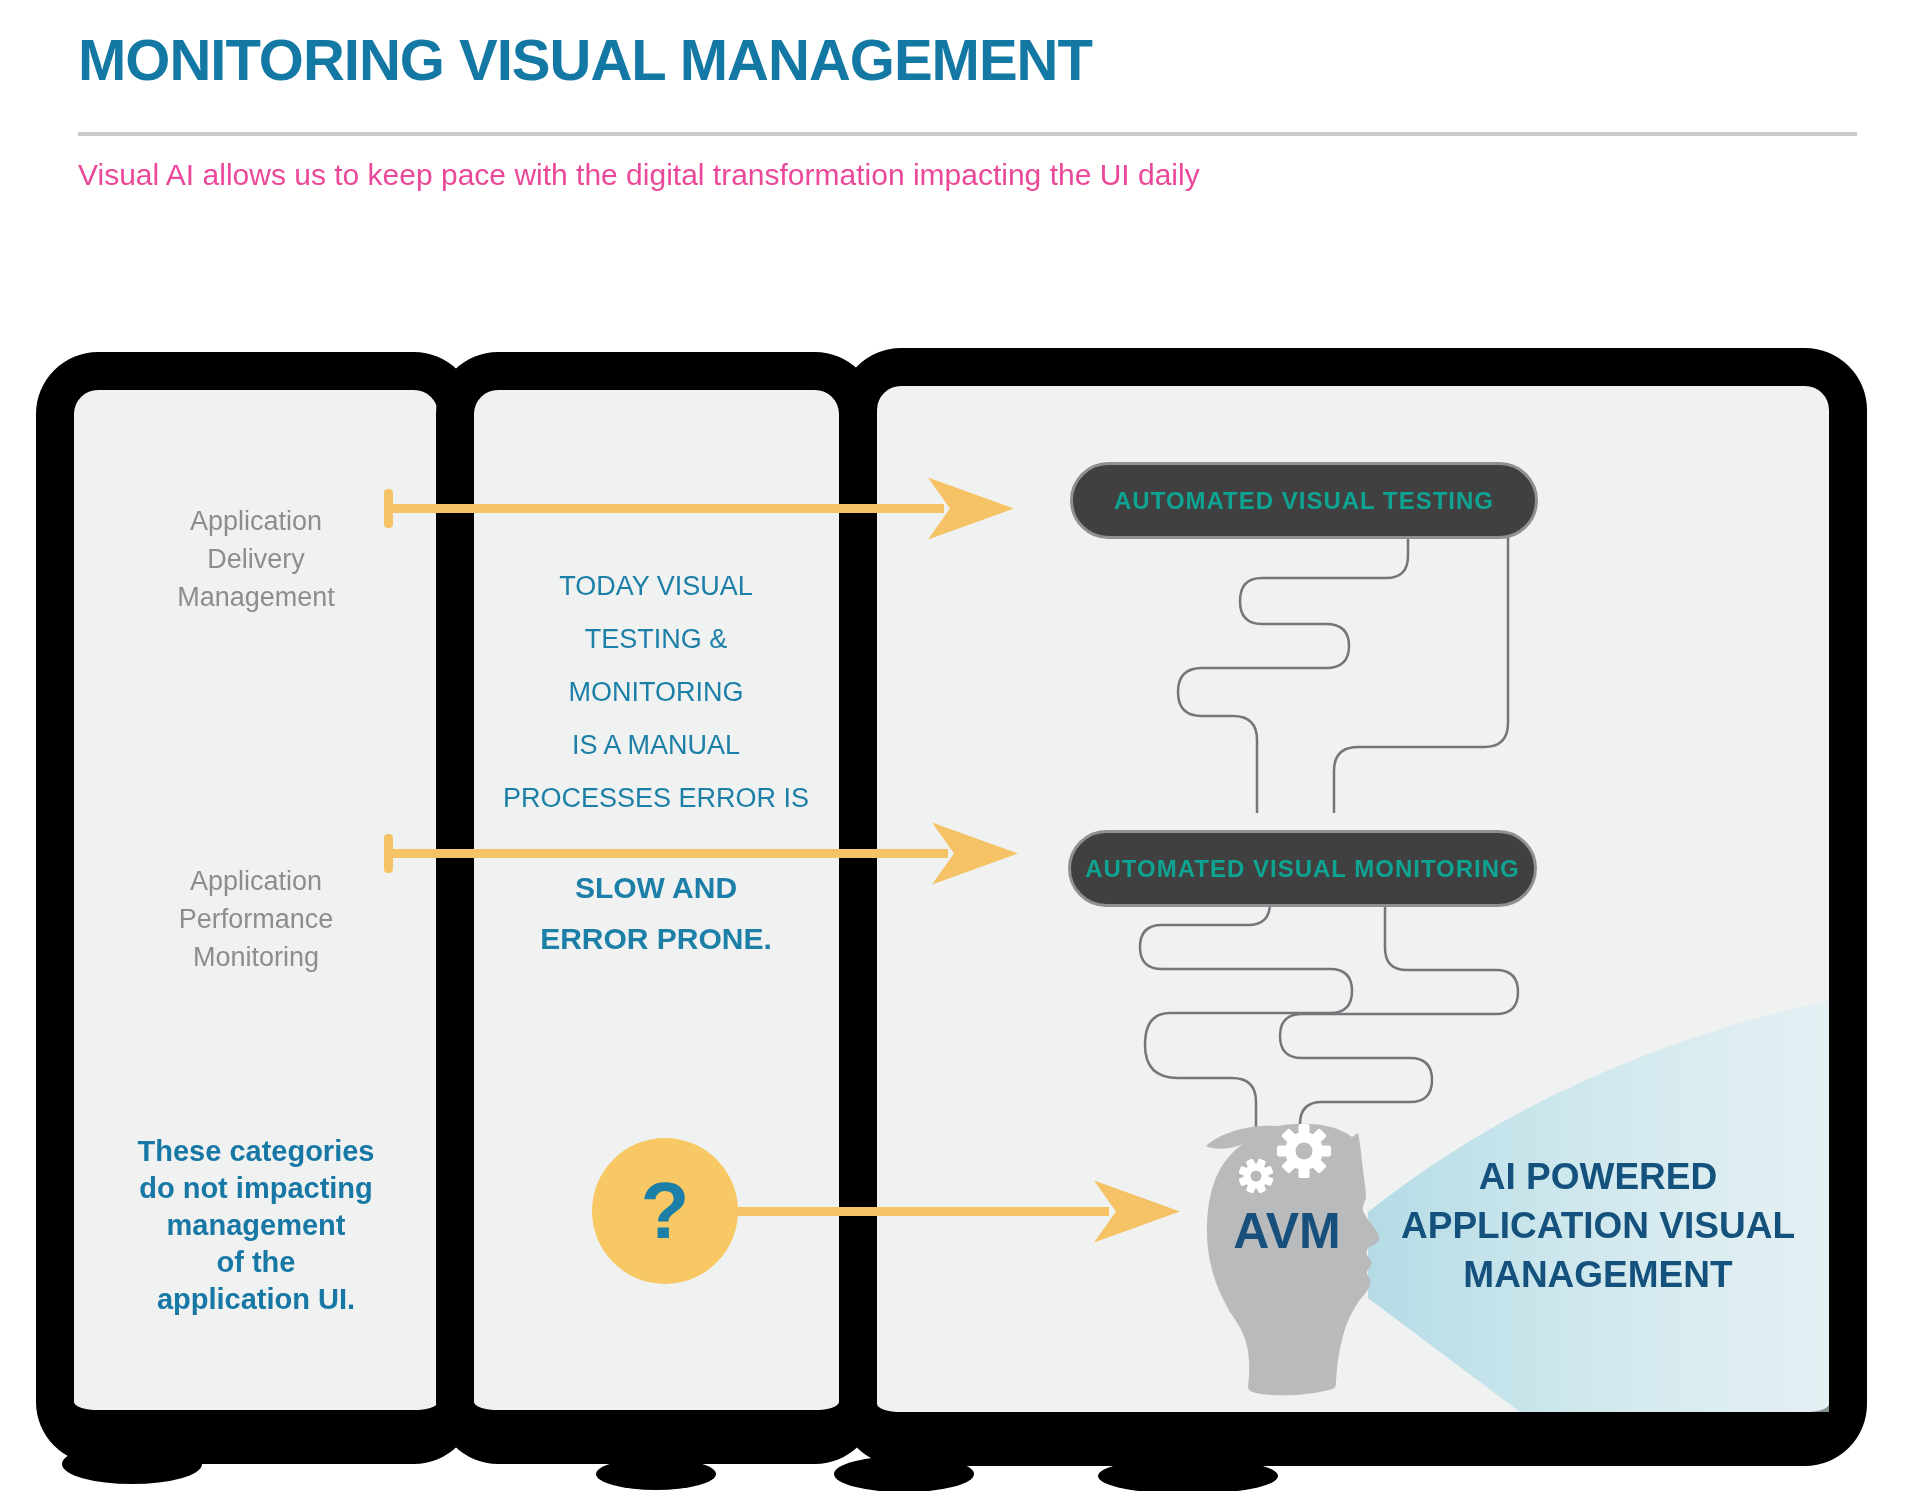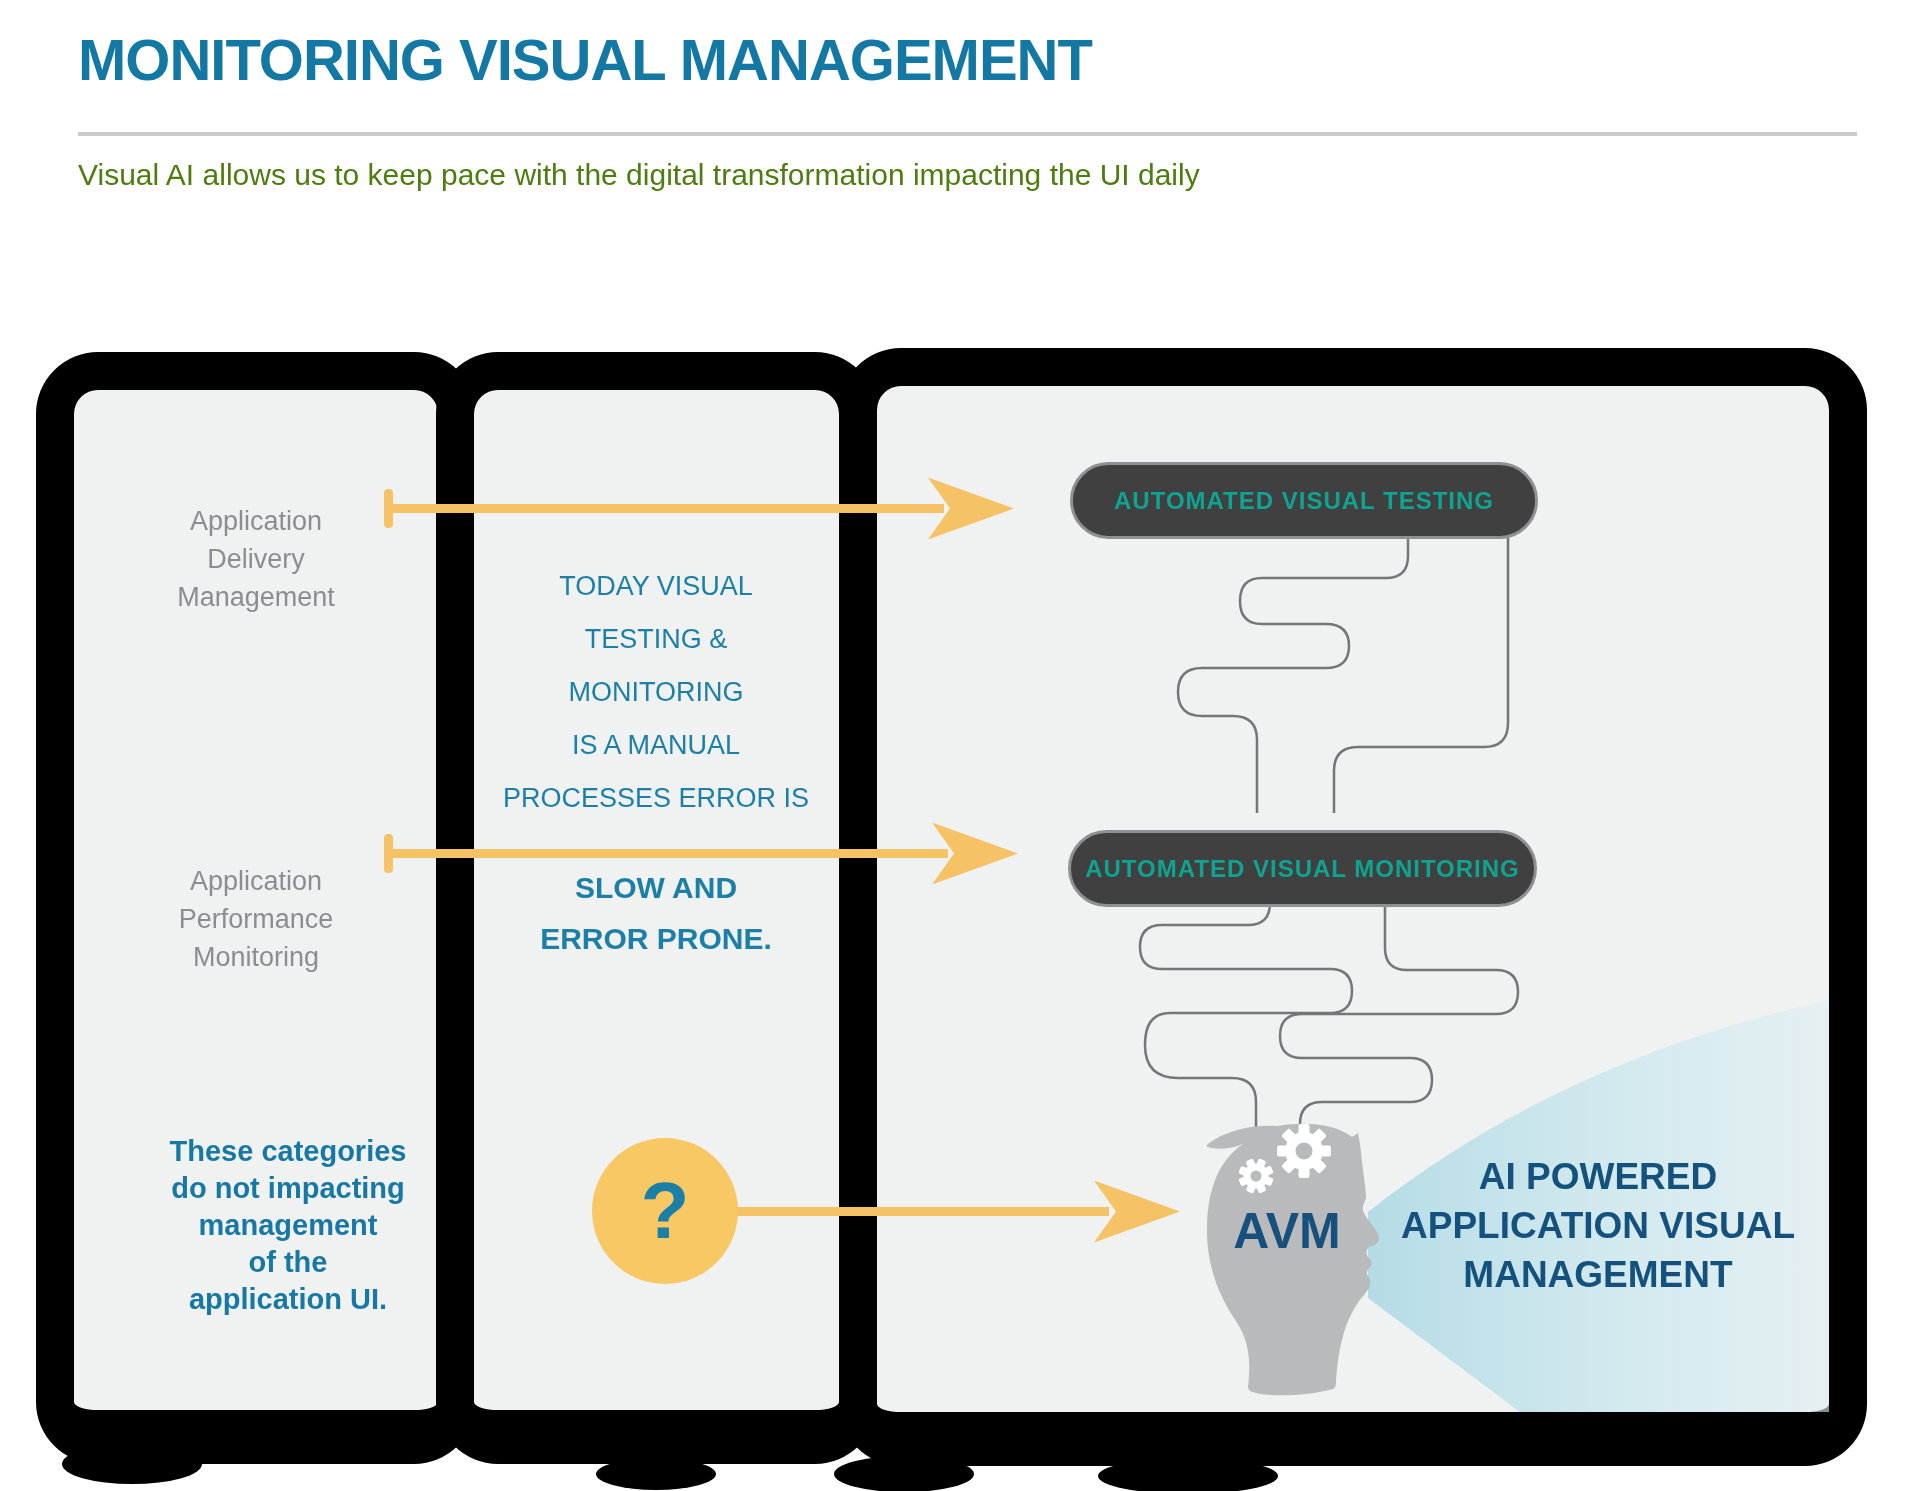--- a/index.html
+++ b/index.html
@@ -3,36 +3,36 @@
 <meta charset="utf-8">
 <style>
   html,body{margin:0;padding:0;background:#ffffff;}
   #canvas{position:relative;width:1916px;height:1491px;background:#ffffff;overflow:hidden;
           font-family:"Liberation Sans","DejaVu Sans",sans-serif;}
 
   
   .title{position:absolute;left:78px;top:26px;font-size:58px;font-weight:bold;
          letter-spacing:-1px;color:#1478a4;white-space:nowrap;}
   .divider{position:absolute;left:78px;top:132px;width:1779px;height:4px;background:#cacbcc;}
-  .subtitle{position:absolute;left:78px;top:158px;font-size:30px;color:#4d7c0f;white-space:nowrap;}
+  .subtitle{position:absolute;left:78px;top:158px;font-size:30px;color:#ec4899;white-space:nowrap;}
 
   
   .panel{position:absolute;background:#f0f1f1;border:38px solid #000;border-bottom-width:54px;
          border-radius:62px;box-sizing:border-box;}
   #panel-left{left:36px;top:352px;width:440px;height:1112px;}
   #panel-middle{left:436px;top:352px;width:441px;height:1112px;}
   #panel-right{left:839px;top:348px;width:1028px;height:1118px;}
   .blob{position:absolute;background:#000;border-radius:50%;}
 
   
   .p1-block{position:absolute;left:74px;width:364px;text-align:center;}
   .adm{top:502px;font-size:27px;line-height:38px;color:#8b8d90;}
   .apm-abbr{top:796px;font-size:40px;font-weight:bold;color:#1b7fa7;}
   .apm-sub{top:862px;font-size:27px;line-height:38px;color:#8b8d90;}
-  .note{top:1133px;font-size:29px;line-height:37px;font-weight:bold;color:#1878a5;padding-left:32px;}
+  .note{top:1133px;font-size:29px;line-height:37px;font-weight:bold;color:#1878a5;}
 
   
   .p2-block{position:absolute;left:480px;width:352px;text-align:center;color:#1b7fa7;}
   .statement{top:560px;font-size:27px;line-height:53px;}
   .emphasis{top:862px;font-size:30px;line-height:51px;font-weight:bold;}
   .q-circle{position:absolute;left:592px;top:1138px;width:146px;height:146px;border-radius:50%;
             background:#f7c863;display:flex;align-items:center;justify-content:center;}
   .q-circle span{font-size:80px;font-weight:bold;color:#1b7fa7;}
 
   

